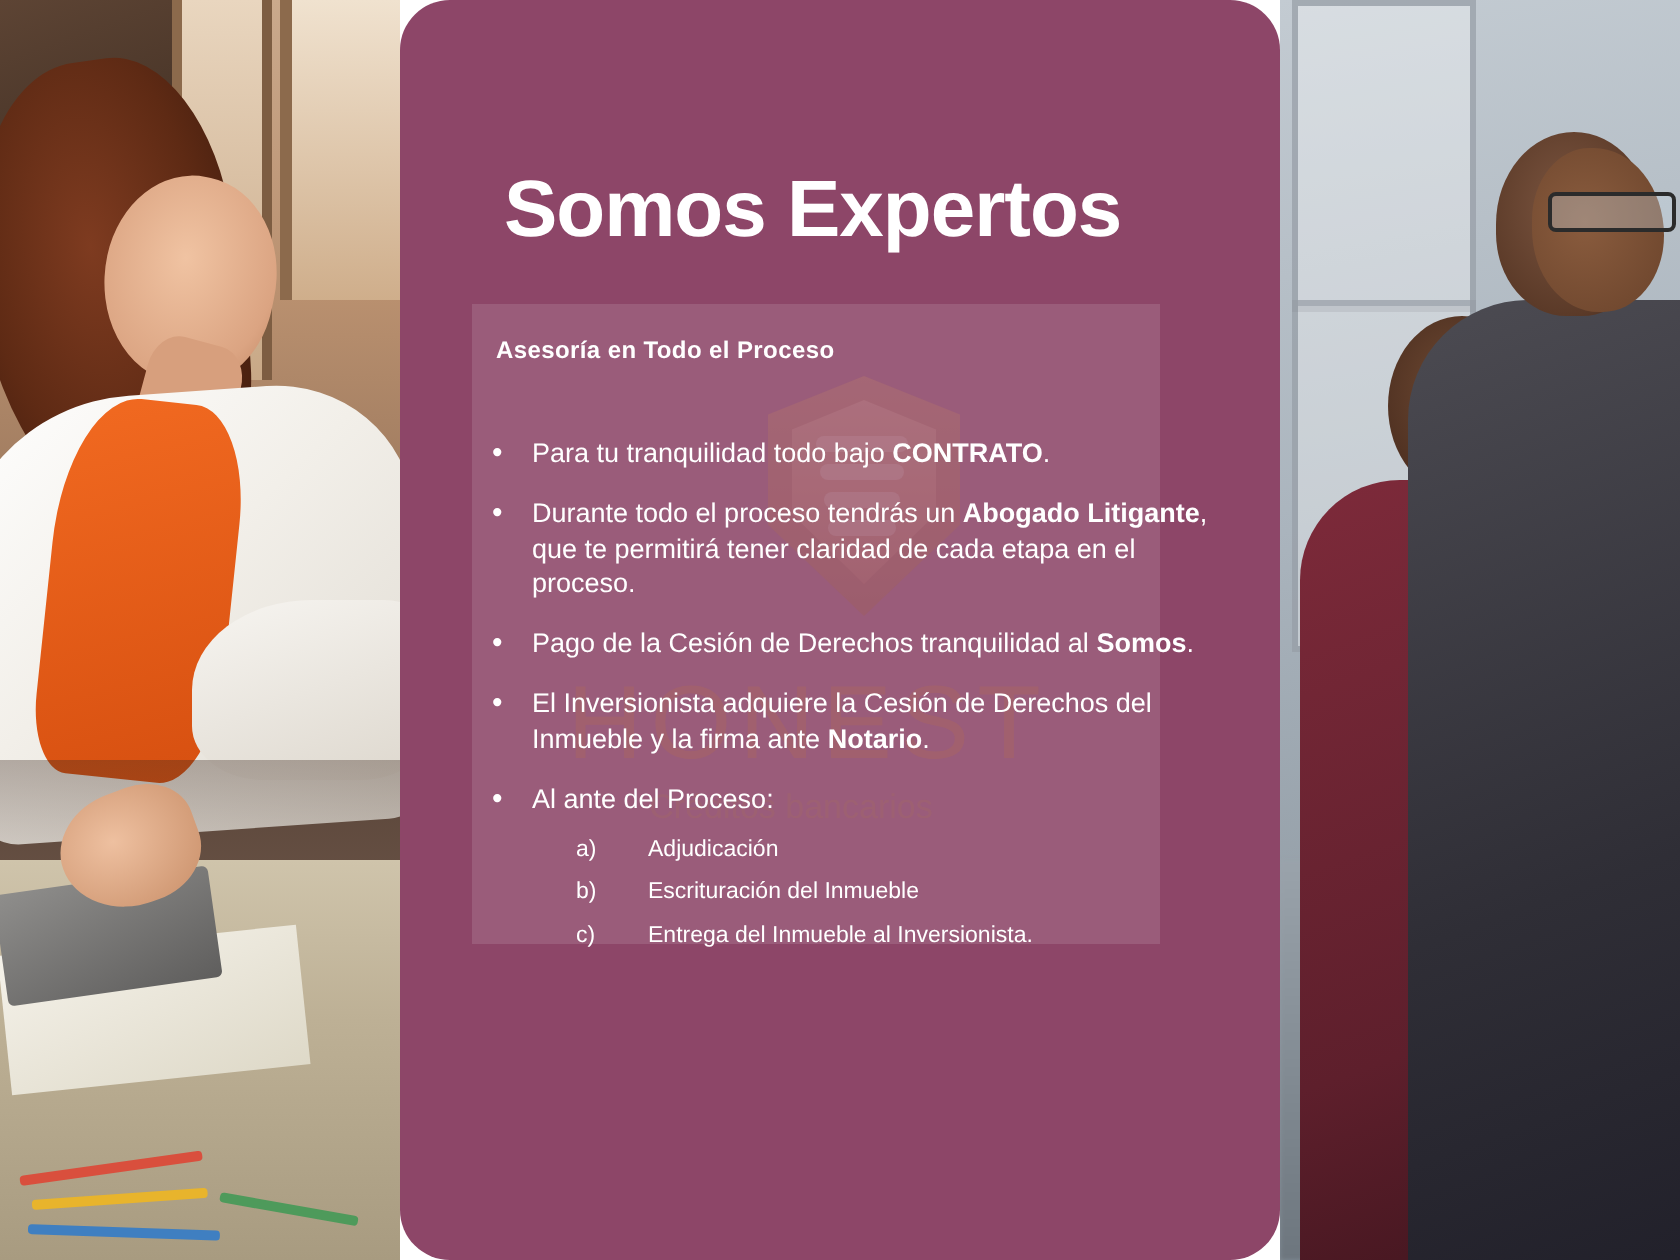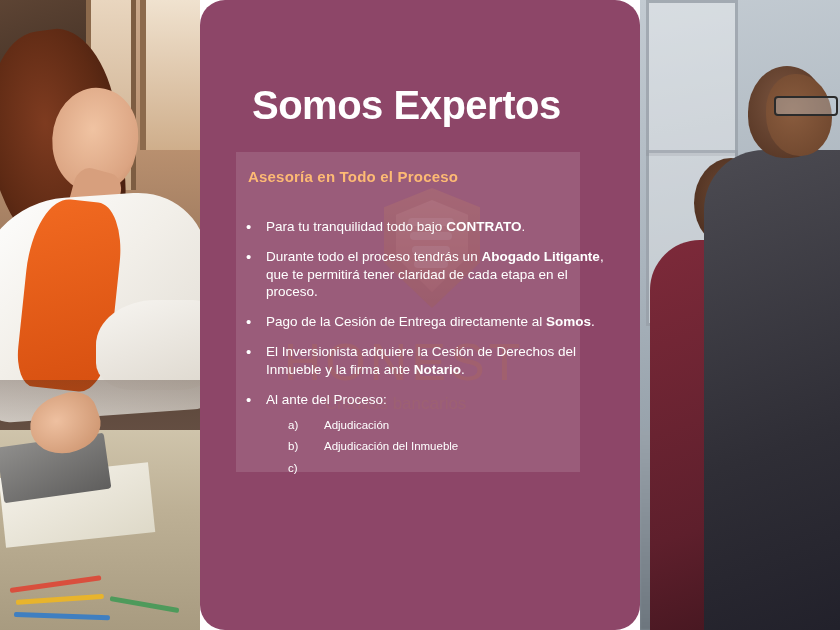--- a/index.html
+++ b/index.html
@@ -240,22 +240,22 @@
   .contentbox {
     position: absolute;
     left: 36px; top: 152px;
     width: 344px; height: 320px;
     background: rgba(255,255,255,0.12);
   }
 
   .subtitle {
     position: absolute;
     left: 48px; top: 168px;
-    color: #fdba74;
-    font-size: 15px;
+    color: #ffffff;
+    font-size: 12px;
     font-weight: bold;
     letter-spacing: 0.2px;
   }
 
   .bullets {
     position: absolute;
     left: 40px; top: 218px;
     width: 380px;
     color: #ffffff;
   }
@@ -353,23 +353,23 @@
       <div class="wm-sub">Créditos bancarios</div>
     </div>
 
     <div class="contentbox"></div>
 
     <div class="subtitle">Asesoría en Todo  el Proceso</div>
 
     <div class="bullets" id="bullets">
         <div class="bullet"><span>Para tu tranquilidad todo bajo </span><b>CONTRATO</b><span>.</span></div>
         <div class="bullet"><span>Durante todo el proceso tendrás un </span><b>Abogado Litigante</b><span>, que te permitirá tener claridad de cada etapa en el proceso.</span></div>
-        <div class="bullet"><span>Pago de la Cesión de Entrega directamente al </span><b>Somos</b><span>.</span></div>
+        <div class="bullet"><span>Pago de la Cesión de Derechos tranquilidad al </span><b>Somos</b><span>.</span></div>
         <div class="bullet"><span>El Inversionista adquiere la Cesión de Derechos del Inmueble y la firma ante </span><b>Notario</b><span>.</span></div>
         <div class="bullet"><span>Al ante del Proceso:</span><ul class="sublist">
             <li><span class="marker">a)</span><span>Adjudicación</span></li>
-            <li><span class="marker">b)</span><span>Adjudicación  del Inmueble</span></li>
-            <li><span class="marker">c)</span></li>
+            <li><span class="marker">b)</span><span>Escrituración  del Inmueble</span></li>
+            <li><span class="marker">c)</span><span>Entrega del Inmueble al Inversionista.</span></li>
           </ul></div>
       </div>
 
   </div>
 </div>
 
 </body></html>

